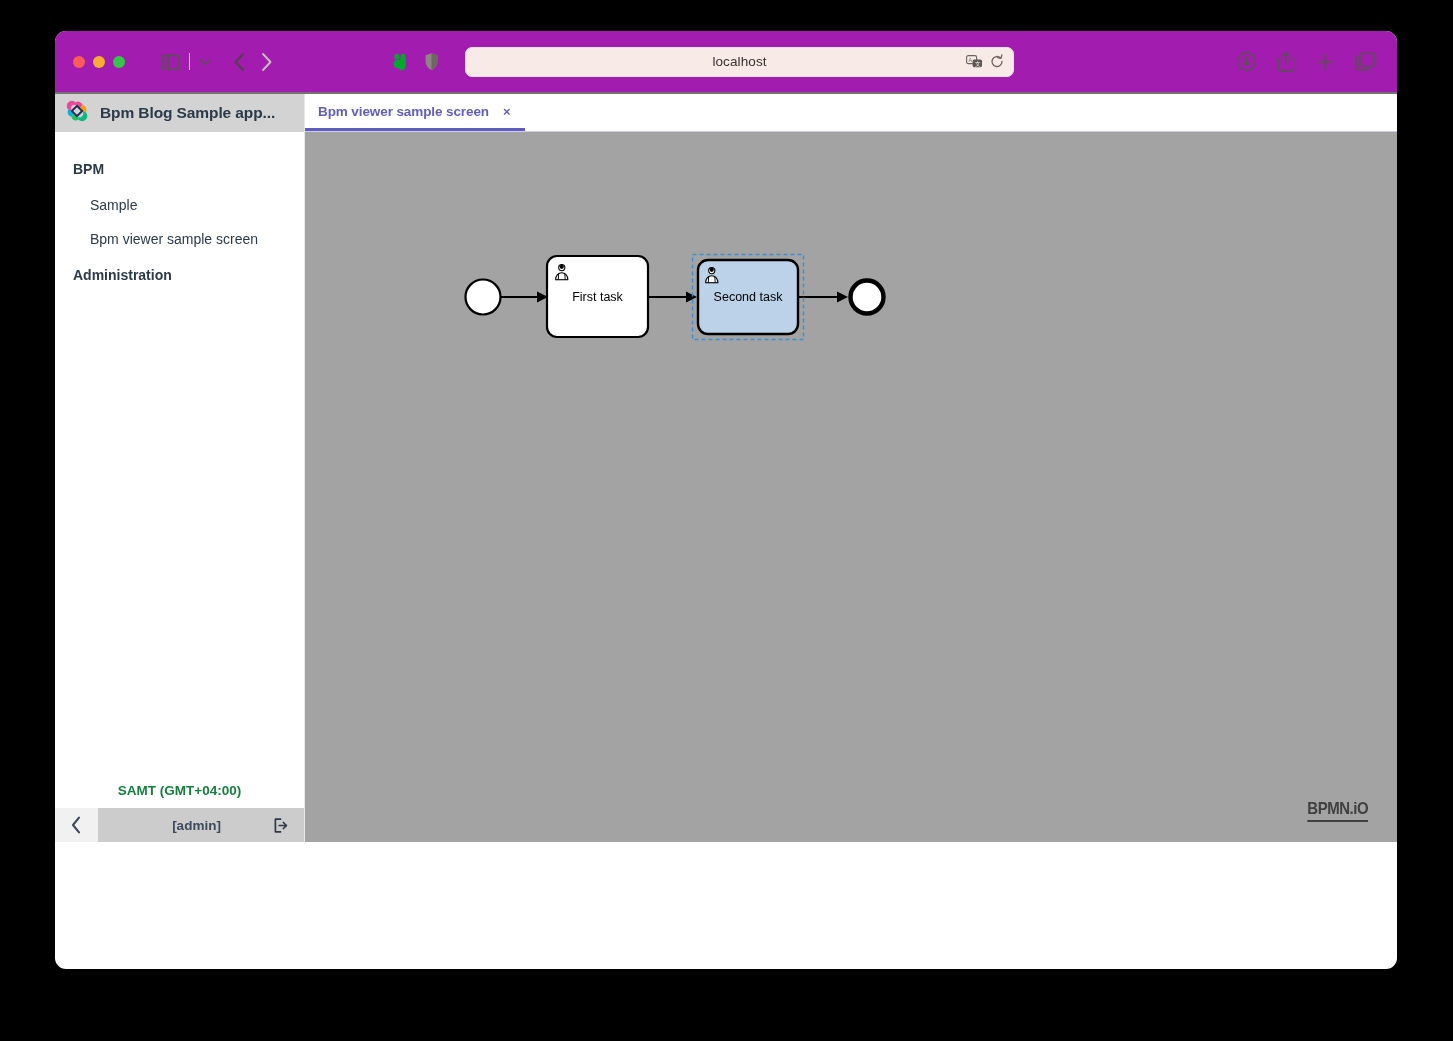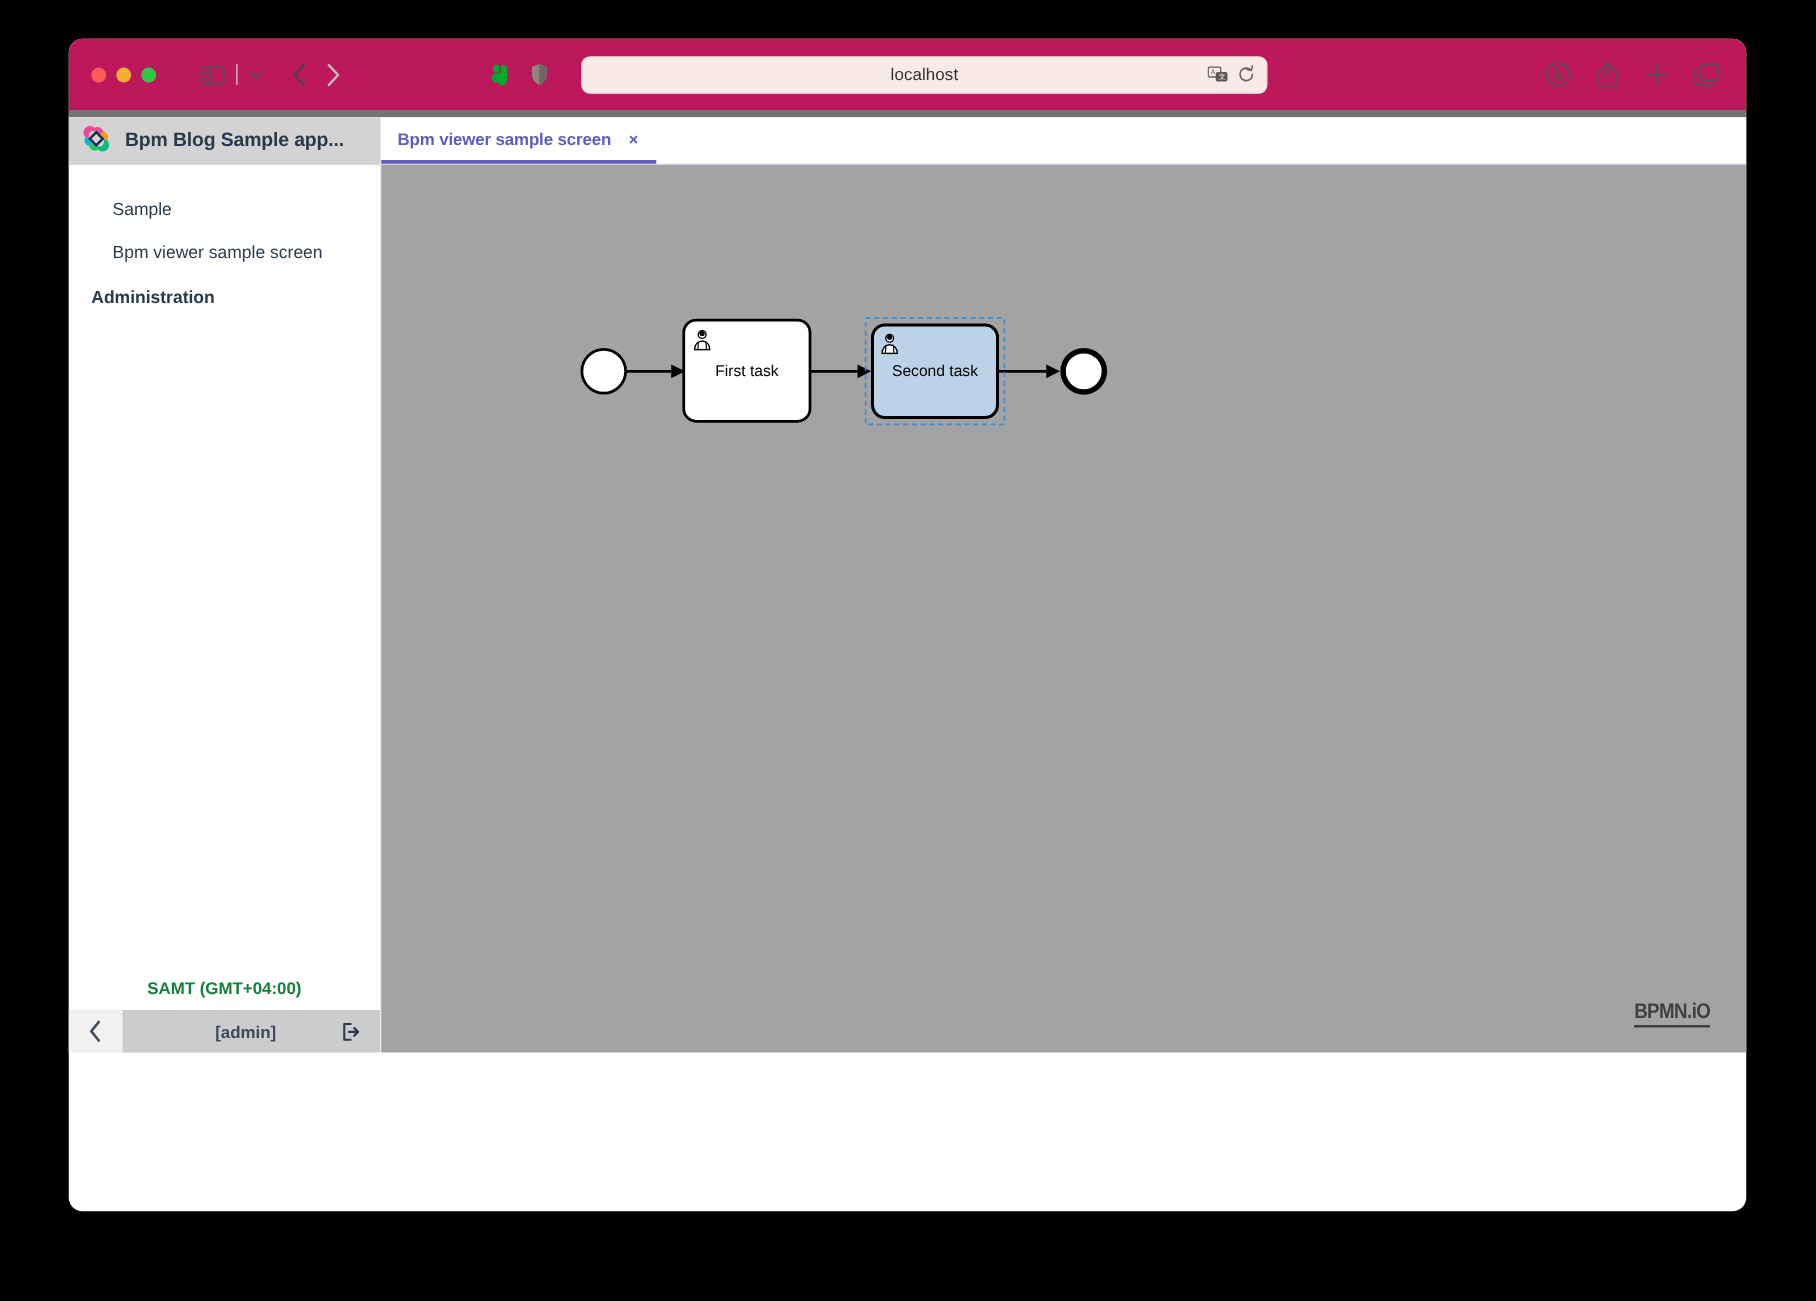--- a/index.html
+++ b/index.html
@@ -22,22 +22,22 @@
     border-radius: 11px;
     overflow: hidden;
     background: #ffffff;
     box-shadow: 0 12px 40px rgba(0,0,0,0.45);
   }
 
   
   #toolbar {
     position: relative;
     height: 63px;
-    background: #be185d;
-    border-bottom: 6px solid #737373;
+    background: #a21caf;
+    border-bottom: 2px solid #737373;
     display: flex;
     align-items: center;
   }
 
   .traffic-lights {
     display: flex;
     gap: 8px;
     margin-left: 18px;
   }
   .tl { width: 12px; height: 12px; border-radius: 50%; display: block; }
@@ -409,20 +409,21 @@
               <path d="M-6.3,6.3 A5.2,5.2 0 0 1 -9.5,-1.4 L-5.6,-0.5 A3.0,3.0 0 0 0 -3.1,3.1 Z" fill="#06b6d4"></path>
               <path d="M-9.5,-1.4 A5.2,5.2 0 0 1 -1.5,-9.5 L-0.4,-5.5 A3.0,3.0 0 0 0 -5.6,-0.5 Z" fill="#ec4899"></path>
               <rect x="-4.0" y="-4.0" width="8" height="8" transform="rotate(45)" fill="none" stroke="#1e2a55" stroke-width="2.1"></rect>
             </g>
           </svg>
         </span>
         <span id="app-title">Bpm Blog Sample app...</span>
       </div>
 
       <div id="sidebar-nav">
+        <div class="nav-section">BPM</div>
         <div class="nav-item">Sample</div>
         <div class="nav-item">Bpm viewer sample screen</div>
         <div class="nav-section">Administration</div>
       </div>
 
       <div id="timezone-bar">SAMT (GMT+04:00)</div>
 
       <div id="user-bar">
         <div id="collapse-btn">
           <svg width="11" height="18" viewBox="0 0 11 18">

